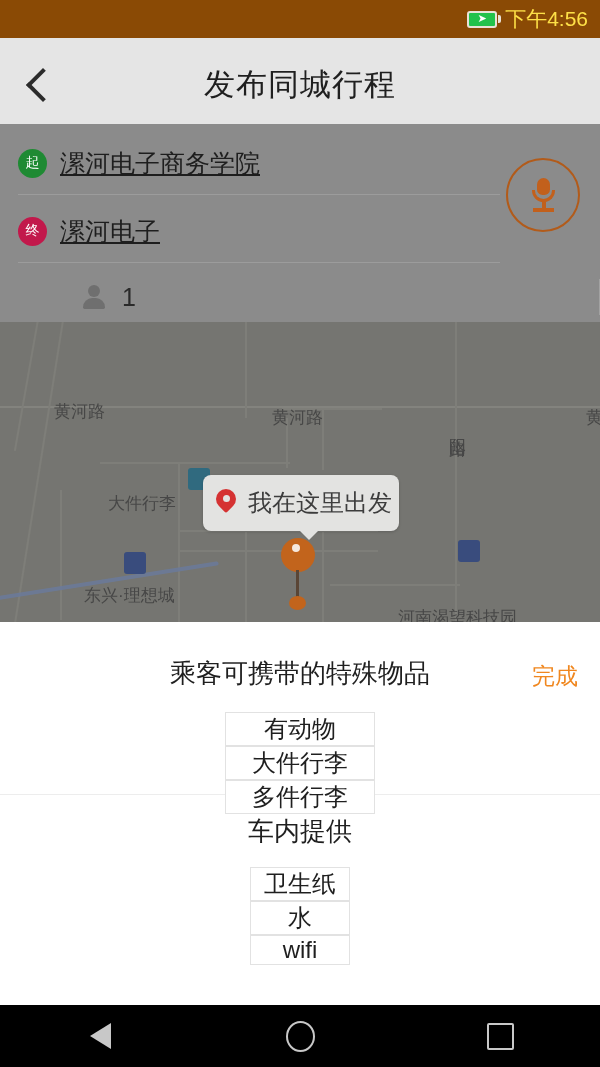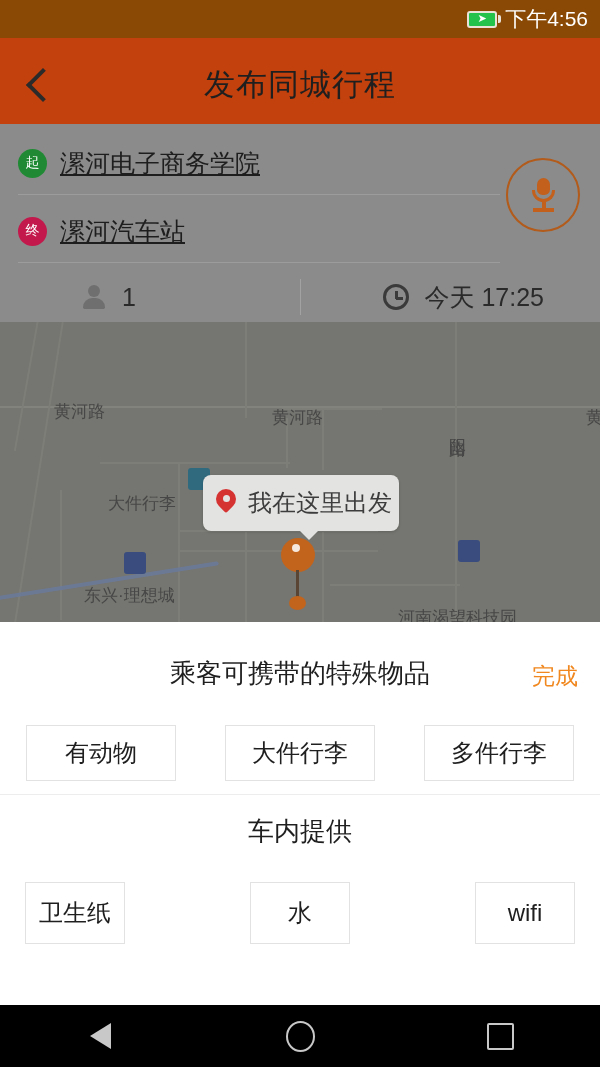--- a/index.html
+++ b/index.html
@@ -62,33 +62,33 @@
     margin-left: 1px;
     border-radius: 0 2px 2px 0;
   }
   .battery .bolt {
     font-size: 11px;
     color: #ffffff;
     line-height: 1;
     transform: translateY(-1px);
   }
   .clock-text {
-    color: #ffffff;
+    color: #fde047;
     font-size: 21px;
     letter-spacing: 0px;
     font-family: "Liberation Sans", "DejaVu Sans", sans-serif;
   }
 
   
   .appbar {
     position: absolute;
     top: 38px; left: 0;
     width: 600px;
     height: 94px;
-    background: #c2410c;
+    background: #e5e5e5;
     display: flex;
     align-items: center;
     border-bottom: 1px solid #9a9a9a;
     box-sizing: border-box;
   }
   .back-btn {
     width: 86px;
     height: 86px;
     display: flex;
     align-items: center;
@@ -446,20 +446,21 @@
     right: 22px;
     top: 27px;
     font-size: 23px;
     color: #f0871f;
     cursor: pointer;
   }
   .chip-row {
     display: flex;
     align-items: center;
     box-sizing: border-box;
+    flex-direction: column;
   }
   .chip-row-1 {
     padding: 0 26px;
     justify-content: space-between;
     height: 82px;
   }
   .chip-row-2 {
     padding: 0 25px;
     justify-content: space-between;
     height: 92px;
@@ -559,21 +560,21 @@
   <div class="form">
 
     <div class="row-place row-start">
       <div class="badge badge-start">起</div>
       <div class="place-text">漯河电子商务学院</div>
     </div>
     <div class="form-divider fd1"></div>
 
     <div class="row-place row-end">
       <div class="badge badge-end">终</div>
-      <div class="place-text">漯河汽车站</div>
+      <div class="place-text">漯河电子</div>
     </div>
     <div class="form-divider fd2"></div>
 
     <div class="mic-btn">
       <div class="mic-glyph">
         <div class="cap2"></div>
         <div class="arc"></div>
         <div class="stem"></div>
         <div class="base"></div>
       </div>
@@ -581,24 +582,20 @@
 
     <div class="meta-row">
       <div class="meta-cell">
         <div class="person-ic">
           <div class="head"></div>
             <div class="body2"></div>
         </div>
         <div class="meta-text">1</div>
       </div>
       <div class="meta-sep"></div>
-      <div class="meta-cell">
-        <div class="clock-ic"></div>
-        <div class="meta-text">今天 17:25</div>
-      </div>
     </div>
   </div>
 
   <div class="map">
 
     <div class="road" style="left:0;top:84px;width:600px;height:2px;"></div>
     <div class="road road-thin" style="left:26px;top:-10px;width:2px;height:140px;transform:rotate(10deg);"></div>
     <div class="road road-thin" style="left:38px;top:-10px;width:2px;height:320px;transform:rotate(9deg);"></div>
     <div class="road road-thin" style="left:245px;top:0;width:2px;height:96px;"></div>
     <div class="road road-thin" style="left:322px;top:86px;width:2px;height:62px;"></div>

